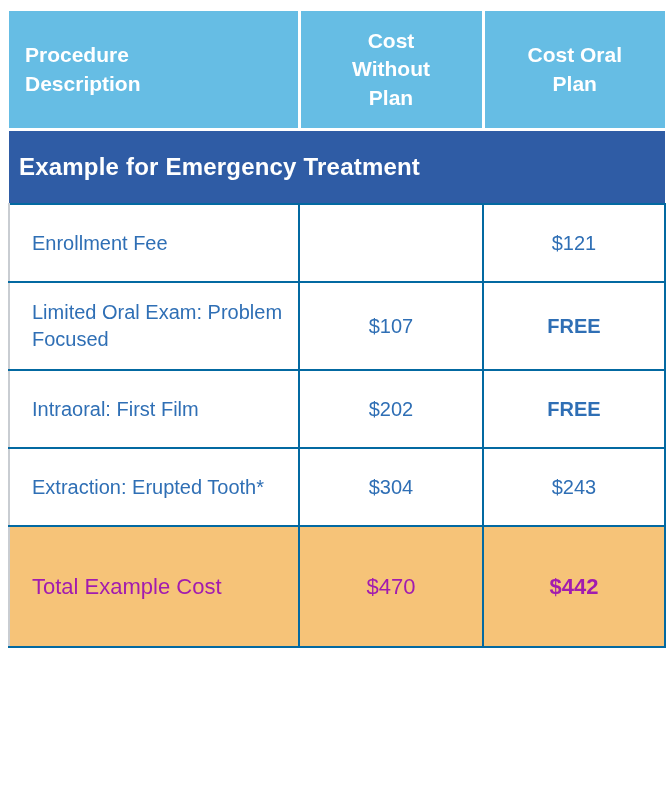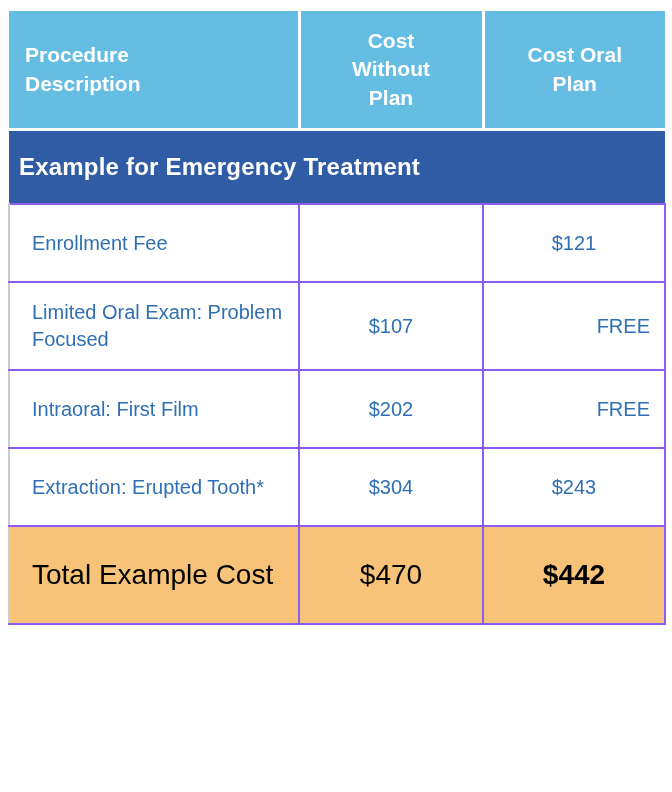--- a/index.html
+++ b/index.html
@@ -65,41 +65,41 @@
   thead.col-head th.last-head {
     border-right: none;
   }
   tbody.body-rows td {
     background: #ffffff;
     color: #2f6fb5;
     font-size: 20px;
     line-height: 1.35;
     padding: 16px 14px;
     vertical-align: middle;
-    border: 2px solid #8b5cf6;
+    border: 2px solid #0369a1;
     height: 78px;
     box-sizing: border-box;
   }
   tbody.body-rows td.desc {
     text-align: left;
     padding-left: 22px;
     border-left: 2px solid #c9cdd2;
   }
   tbody.body-rows td.num {
     text-align: center;
   }
   tbody.body-rows td.free {
-    text-align: right;
-    font-weight: normal;
+    text-align: center;
+    font-weight: bold;
   }
   tbody.body-rows tr.total-row td {
     background: #f6c378;
-    color: #000000;
-    height: 98px;
-    font-size: 28px;
+    color: #a21caf;
+    height: 121px;
+    font-size: 22px;
   }
   tbody.body-rows tr.total-row td.grand {
     font-weight: bold;
     margin-left: 48px;
   }
   .col-desc { width: 290px; }
   .col-without { width: 184px; }
   .col-with { width: 182px; }
 </style>
 </head>

